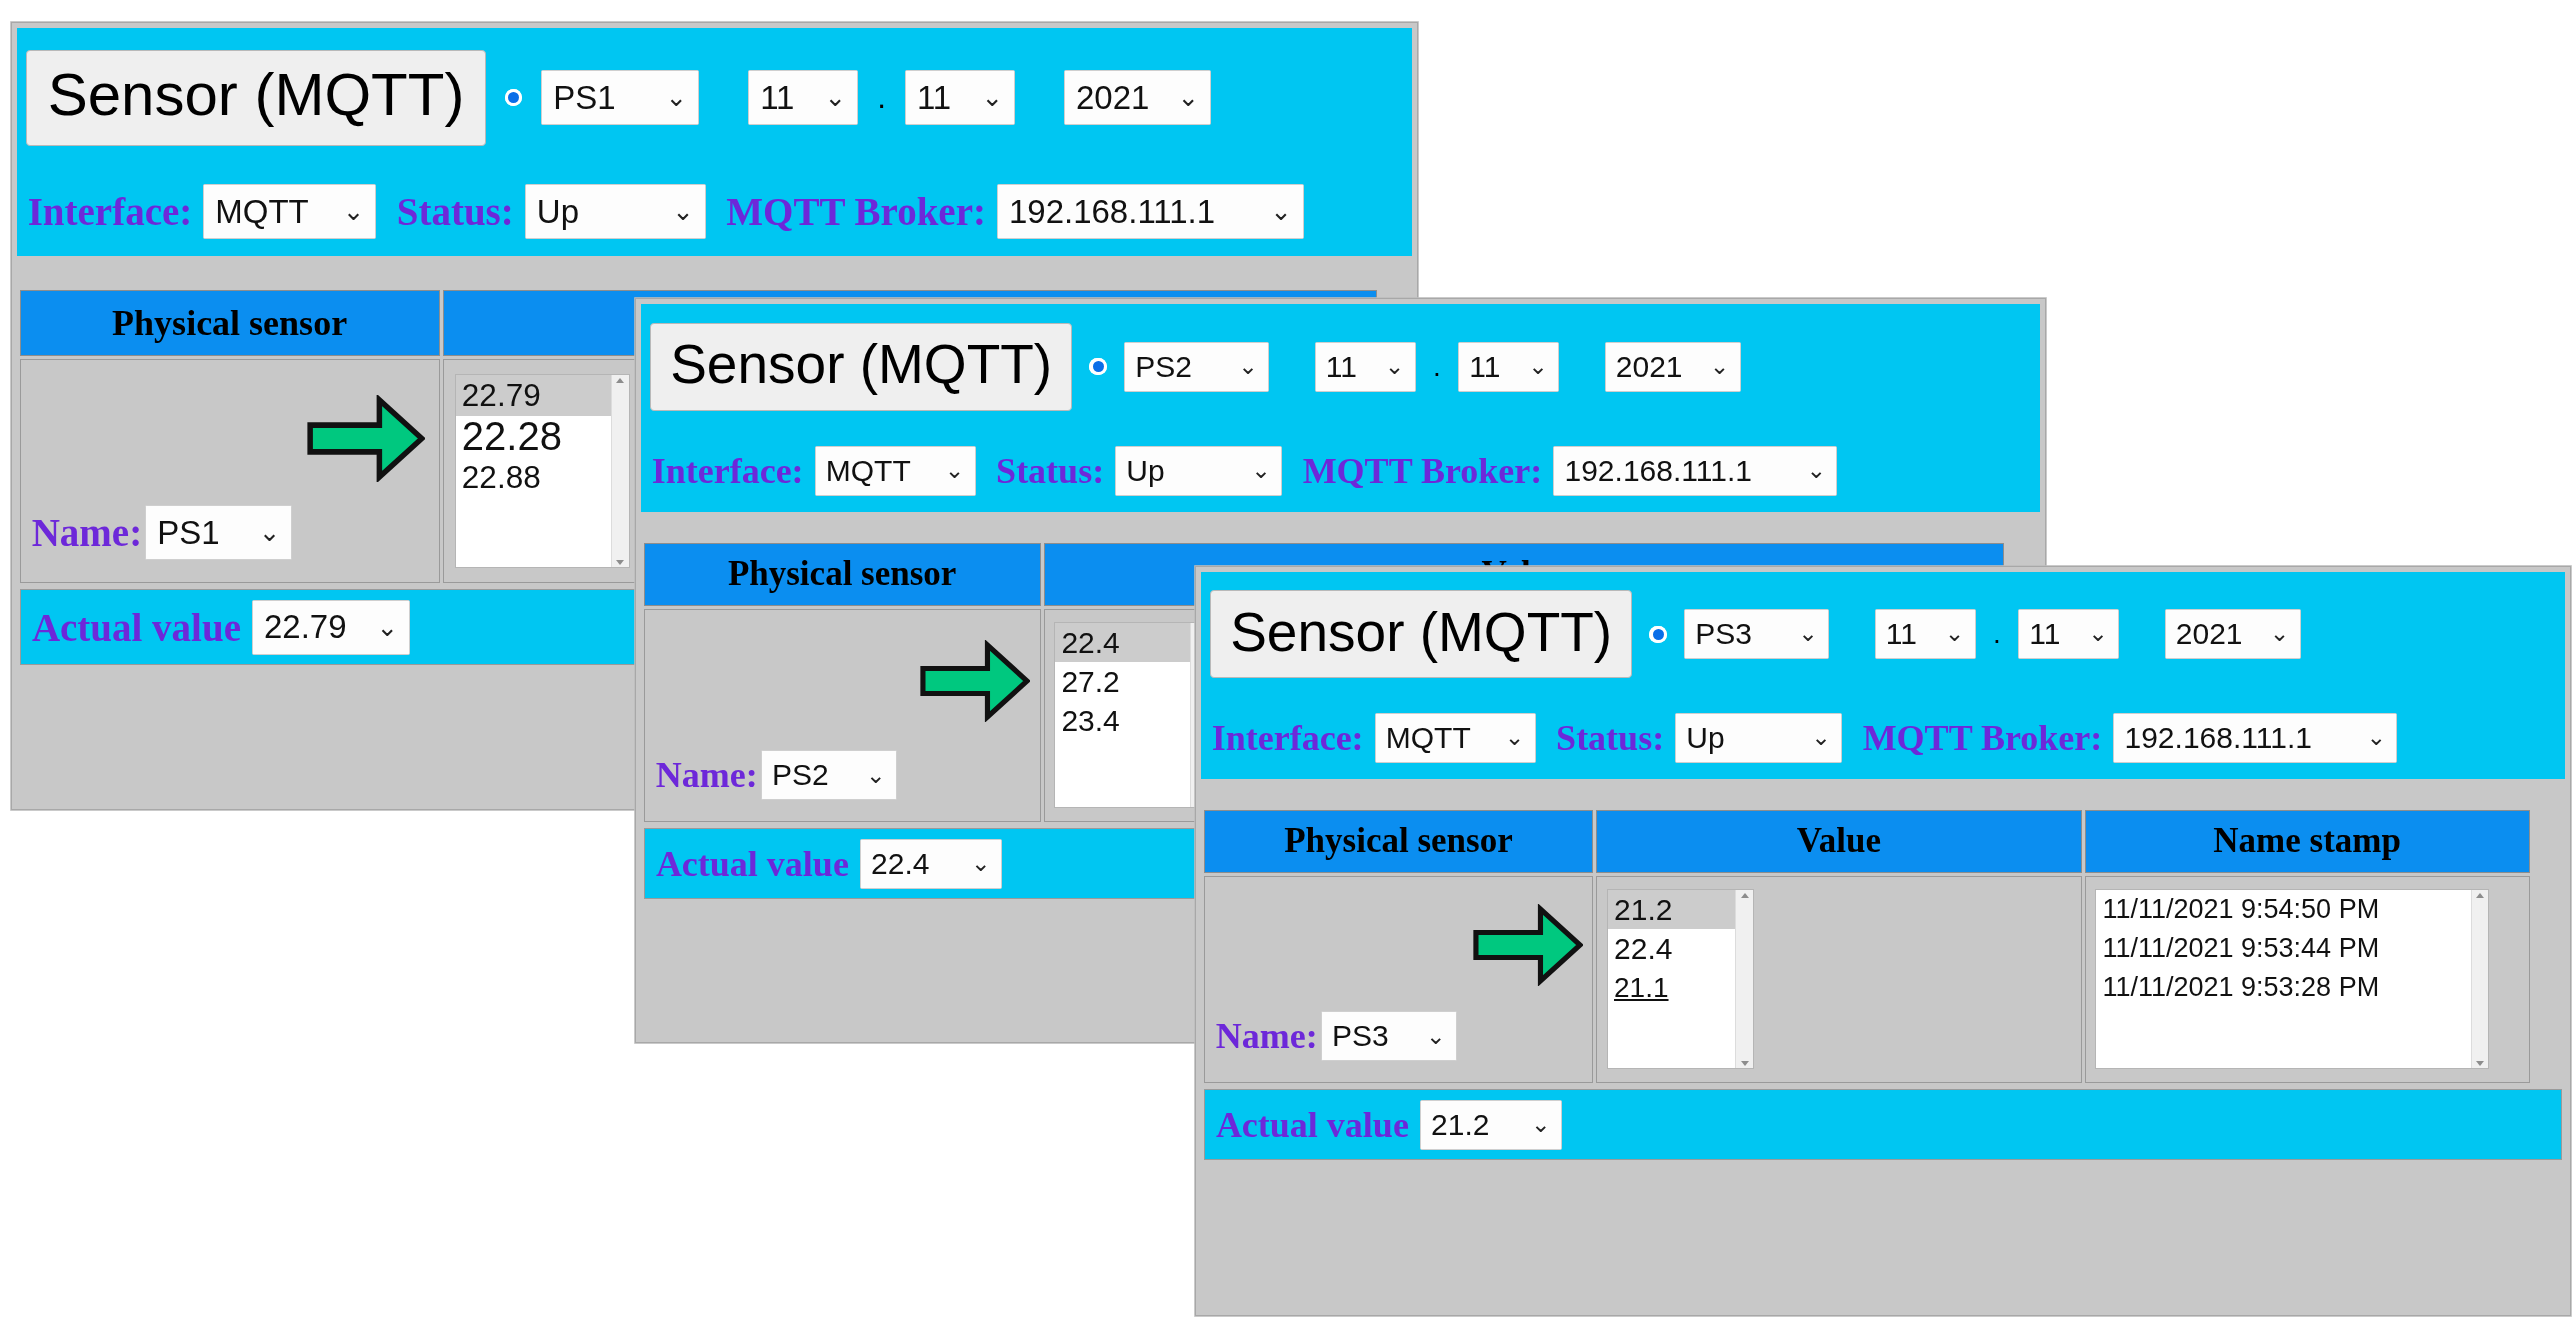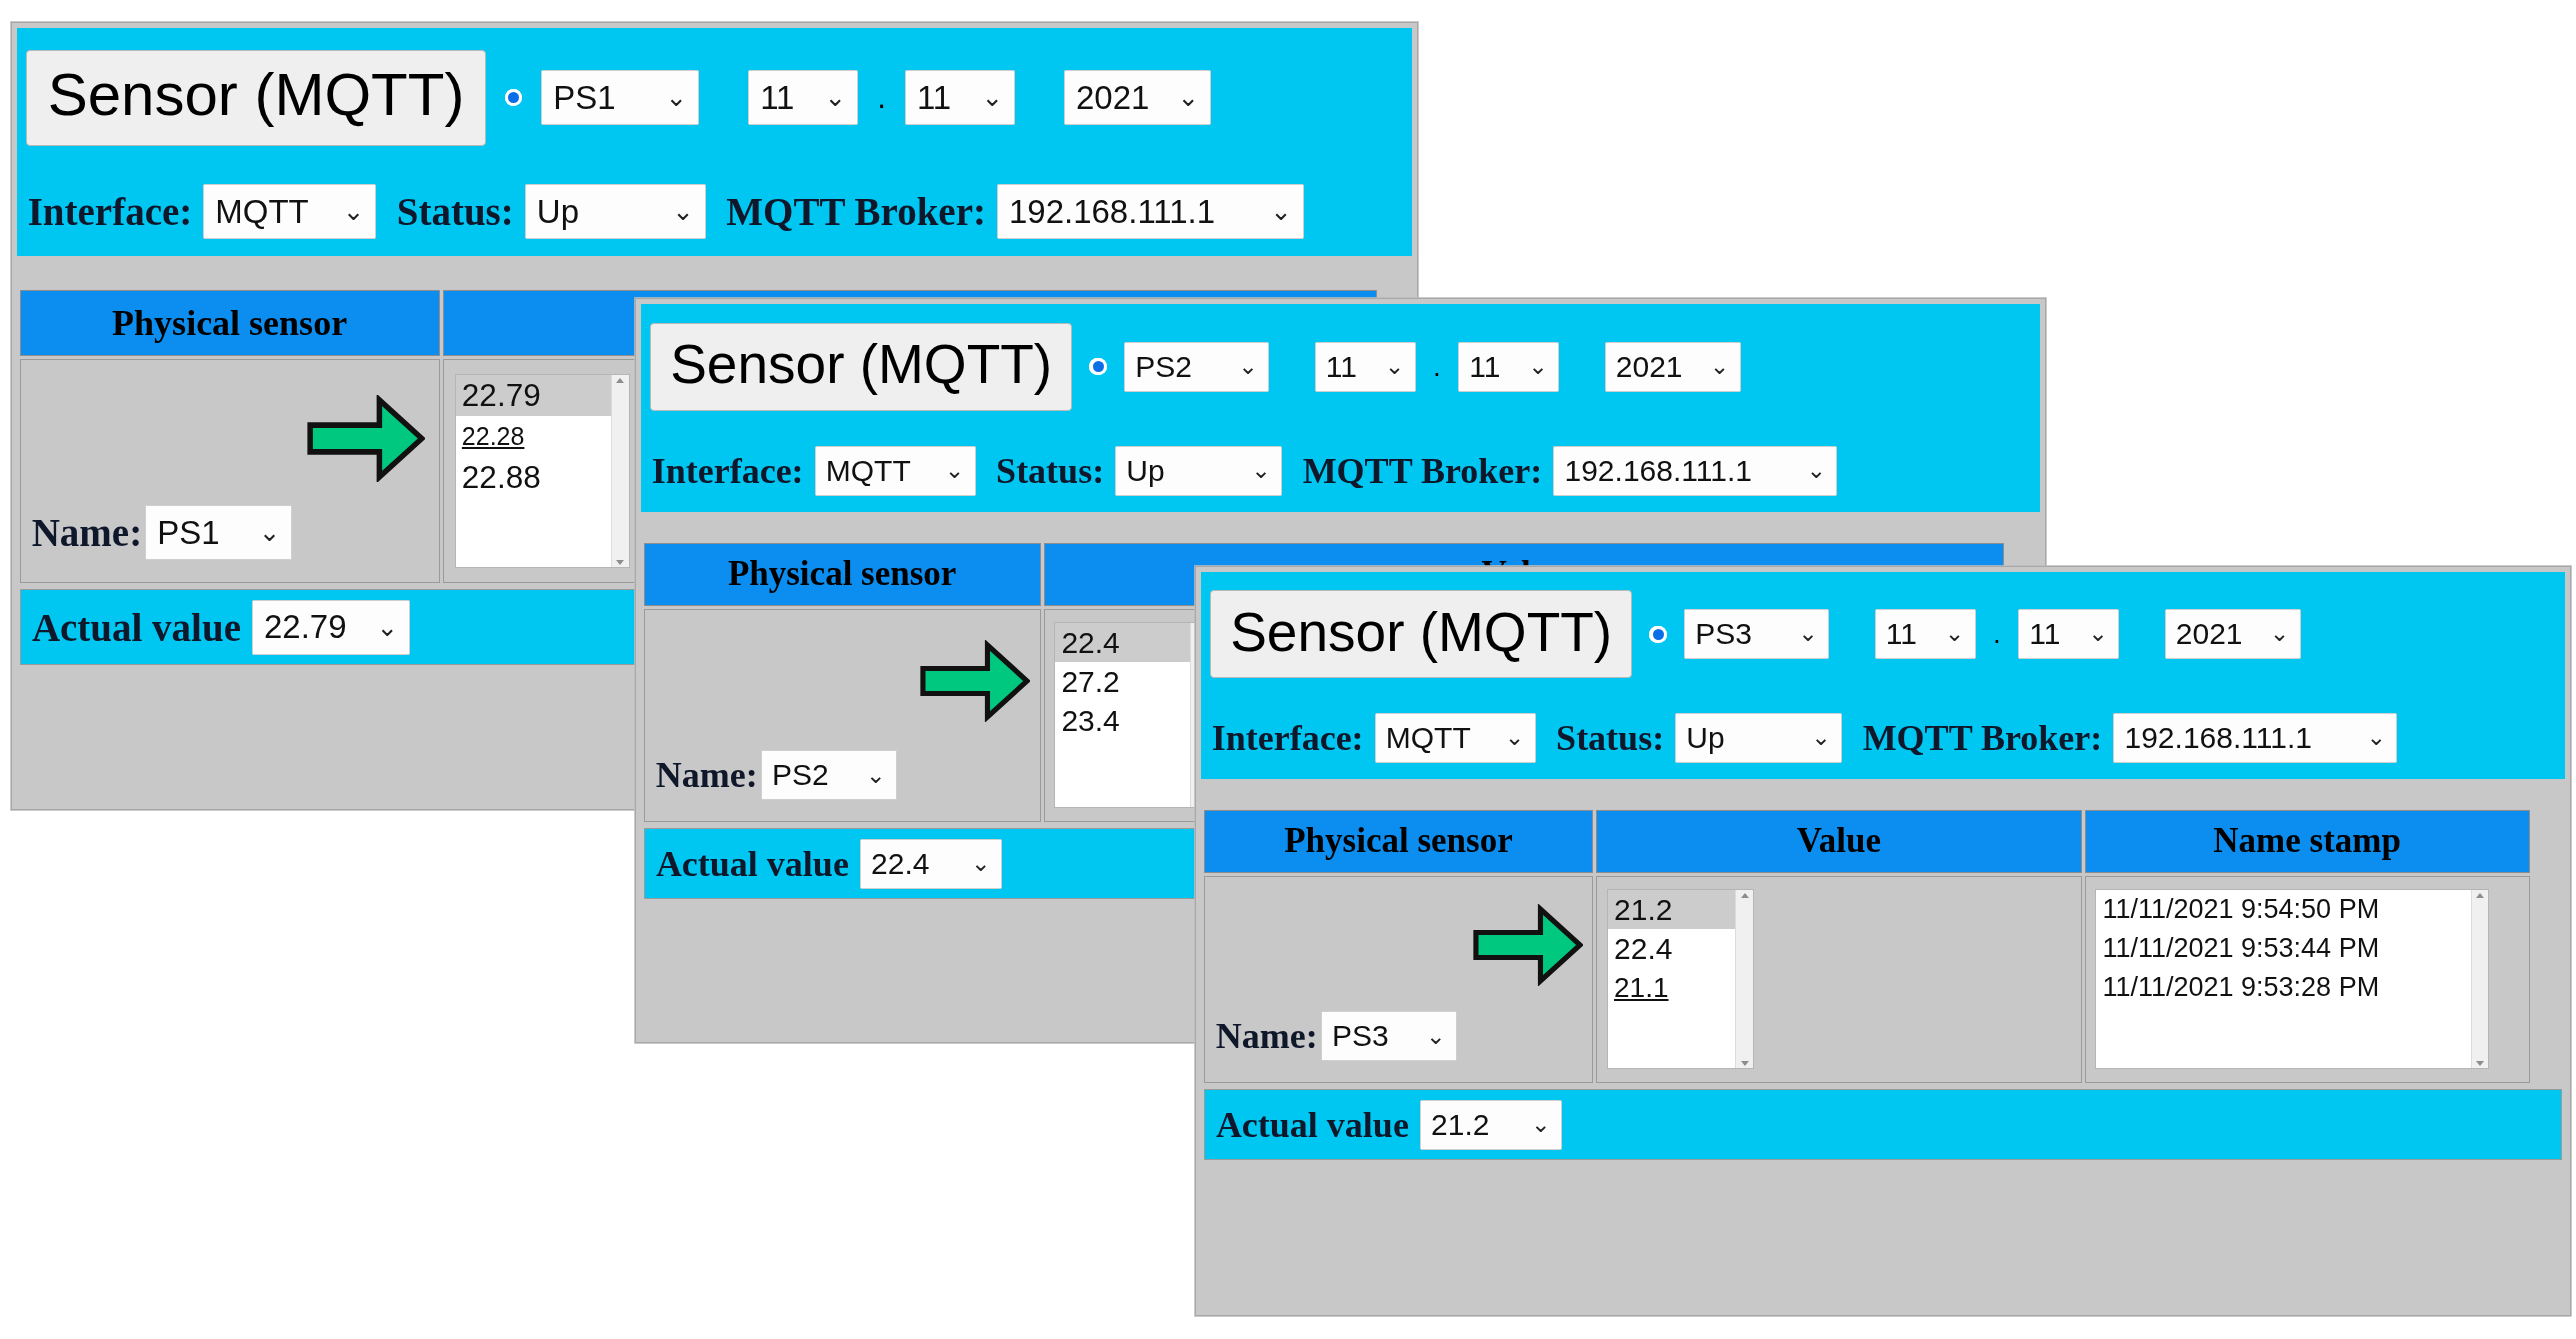--- a/index.html
+++ b/index.html
@@ -67,21 +67,21 @@
 
   
   .ifrow{
     background:#00c6f2;
     display:flex;align-items:center;
     box-sizing:border-box;
     white-space:nowrap;
   }
   .lbl{
     font-family:"Liberation Serif", serif;
-    font-weight:bold;color:#0f172a;
+    font-weight:bold;color:#6d28d9;
   }
 
   .gapbar{background:#c8c8c8;}
 
   
   .tbl{
     border-collapse:separate;
     border-spacing:3.2px;
     background:#c8c8c8;
     table-layout:fixed;
@@ -252,21 +252,21 @@
               <span class="sel" style="font-size:33px;padding:4.7px 11px;height:55px;width:147px;">
                 <span>PS1</span>
                 <span class="chev">⌄</span>
               </span>
             </div>
           </td>
           <td style="height:221px;padding:14px 0 14px 11px;">
             <div class="listbox" style="width:175px;height:194px;">
               <div class="opts">
                 <div class="opt sel-opt" style="font-size:31.5px;line-height:41px;padding:0 6.3px;">22.79</div>
-                <div class="opt" style="font-size:25px;line-height:41px;padding:0 6.3px;text-decoration:underline;">22.28</div>
+                <div class="opt" style="font-size:40px;line-height:41px;padding:0 6.3px;">22.28</div>
                 <div class="opt" style="font-size:31.5px;line-height:41px;padding:0 6.3px;">22.88</div>
               </div>
               <div class="sbar">
                 <span class="tri up"></span>
                 <span class="tri dn"></span>
               </div>
             </div>
           </td>
         </tr>
       </tbody>

